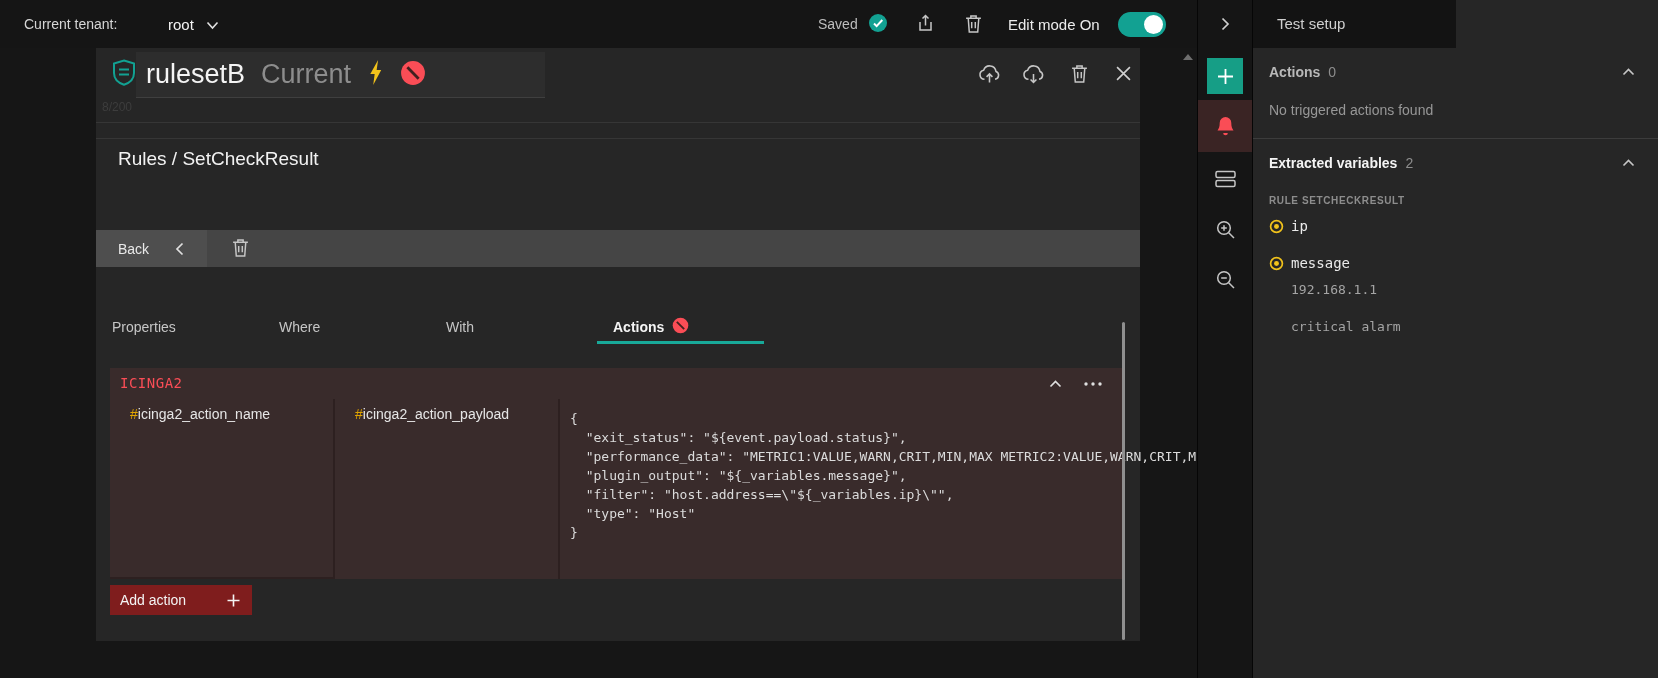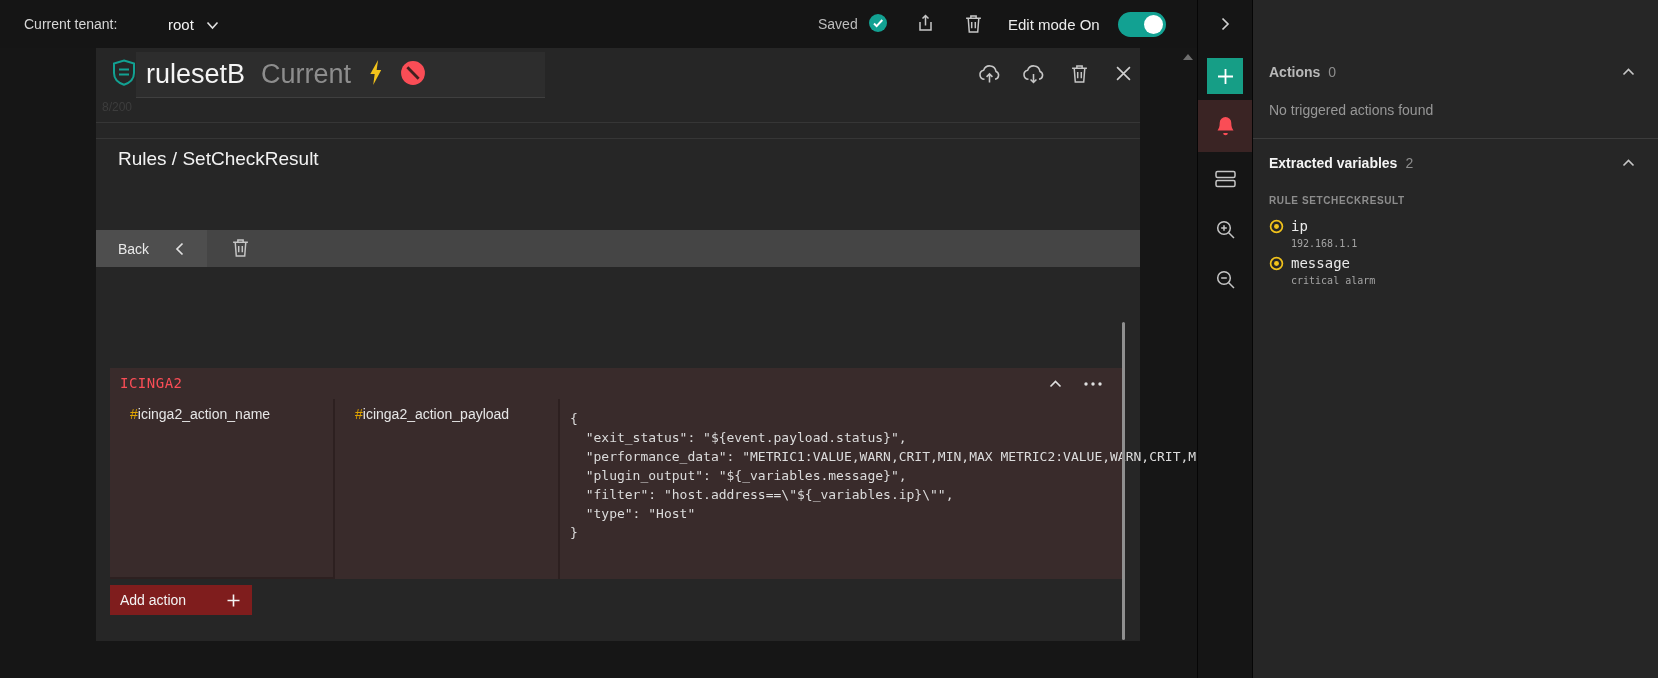--- a/index.html
+++ b/index.html
@@ -82,21 +82,21 @@
   .rp-tab.setup { background:#131313; color:#cfcfcf; }
   .rp-tab.results { background:#3a3a3a; color:#ffffff; font-weight:bold; }
   .rp-sec-header { position:absolute; left:16px; font-size:14px; font-weight:bold; }
   .rp-count { font-weight:normal; color:#8d8d8d; margin-left:8px; }
   .rp-chevron { position:absolute; right:22px; width:16px; height:16px; display:flex; align-items:center; justify-content:center; cursor:pointer; }
   .rp-empty { position:absolute; left:16px; top:102px; font-size:14px; color:#979797; }
   .rp-divider { position:absolute; left:0; top:138px; width:406px; height:1px; background:#3c3c3c; }
   .rp-group-label { position:absolute; left:16px; top:195px; font-size:10px; font-weight:600; letter-spacing:.6px; color:#8d8d8d;text-align:center; }
   .var-icon { position:absolute; left:16px; }
   .var-name { position:absolute; left:38px; font-size:14px; color:#eaeaea; }
-  .var-value { position:absolute; left:38px; font-size:10px; color:#a4a4a4; }
+  .var-value { position:absolute; left:38px; font-size:13px; color:#a4a4a4;margin-top:44px; }
 </style>
 </head>
 <body>
 
 <div class="screen">
 
   <div class="topbar">
     <div class="item tenant-label">Current tenant:</div>
     <div class="item tenant-select">
       <span>root</span>
@@ -206,20 +206,40 @@
       </div>
       <div class="toolbar-trash">
         <span>
           <svg width="17" height="19" viewBox="0 0 16 18">
               <path d="M1 4 h14 M5.5 4 V2 h5 V4 M3 4 l1 13 h8 l1-13 M6.3 7.5 v6 M9.7 7.5 v6" stroke="#c6c6c6" stroke-width="1.4" fill="none"></path>
             </svg>
         </span>
       </div>
     </div>
 
+    <div class="tabs">
+      <div class="tab">
+          <span>Properties</span>
+        </div>
+      <div class="tab">
+          <span>Where</span>
+        </div>
+      <div class="tab">
+          <span>With</span>
+        </div>
+      <div class="tab active">
+        <span>Actions</span>
+        <span>
+          <svg width="17" height="17" viewBox="0 0 24 24">
+              <circle cx="12" cy="12" r="11" fill="#FA4D56"></circle>
+              <line x1="6.8" y1="6.8" x2="17.2" y2="17.2" stroke="#41201f" stroke-width="2.6"></line>
+            </svg>
+        </span>
+      </div>
+    </div>
 
     <div class="action-section">
       <div class="section-header">
         <span class="section-title mono">ICINGA2</span>
         <span class="collapse-ctl">
           <svg width="13" height="8" viewBox="0 0 13 8">
               <path d="M1.5 6.5 L6.5 1.5 L11.5 6.5" stroke="#e0e0e0" stroke-width="1.6" fill="none"></path>
             </svg>
         </span>
         <span class="dots-ctl">
@@ -298,20 +318,21 @@
       <svg width="21" height="21" viewBox="0 0 21 21">
           <circle cx="9" cy="9" r="6.3" fill="none" stroke="#c6c6c6" stroke-width="1.5"></circle>
           <path d="M13.7 13.7 L19 19" stroke="#c6c6c6" stroke-width="1.5"></path>
           <path d="M6.2 9 h5.6" stroke="#c6c6c6" stroke-width="1.5"></path>
         </svg>
     </div>
   </div>
 
   <div class="right-panel">
     <div class="rp-tabs">
+      <div class="rp-tab setup">Test setup</div>
     </div>
 
     <div class="rp-sec-header" style="top:64px; color:#b8b8b8;">
       <span>Actions</span><span class="rp-count">0</span>
     </div>
     <div class="rp-chevron" style="top:64px;">
       <svg width="13" height="8" viewBox="0 0 13 8">
           <path d="M1.5 6.5 L6.5 1.5 L11.5 6.5" stroke="#c6c6c6" stroke-width="1.6" fill="none"></path>
         </svg>
     </div>

